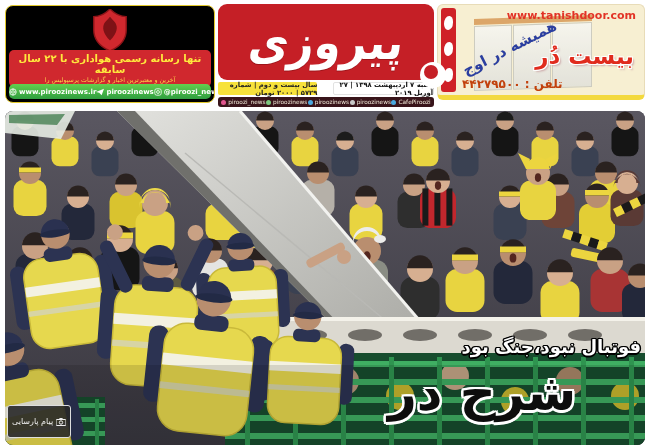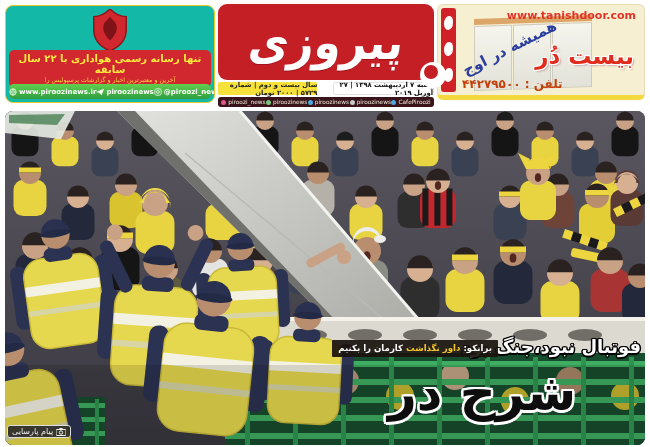--- a/index.html
+++ b/index.html
@@ -1,19 +1,19 @@
 <!DOCTYPE html>
 <html lang="fa"><head>
 <meta charset="utf-8">
 <style>
   html,body{margin:0;padding:0;background:#fff;}
   .page{position:relative;width:650px;height:447px;background:#fff;overflow:hidden;
         font-family:"DejaVu Sans",sans-serif;}
   
-  .fan-banner{position:absolute;left:5px;top:5px;width:210px;height:98px;background:#14b8a6;
+  .fan-banner{position:absolute;left:5px;top:5px;width:210px;height:98px;background:#000000;
               border:1px solid #e3c92b;border-radius:8px;box-sizing:border-box;overflow:hidden;}
   .crest{position:absolute;left:50%;top:3px;transform:translateX(-50%);}
   .fb-red{position:absolute;left:3px;right:3px;top:44px;height:37px;background:#d0282e;
           border-radius:5px;text-align:center;color:#ffe93d;}
   .fb-head{font-size:10px;font-weight:bold;margin-top:3px;direction:rtl;}
   .fb-sub{font-size:6.3px;color:#ffcf4a;direction:rtl;line-height:1.35;margin-top:1px;}
   .fb-green{position:absolute;left:3px;right:3px;bottom:3px;height:15px;border-radius:5px;
             background:linear-gradient(#63cf4e,#2f9e3f);display:flex;align-items:center;
             justify-content:space-around;color:#fff;font-size:7px;font-weight:bold;}
   .fb-item{display:flex;align-items:flex-start;gap:2px;}
@@ -63,21 +63,21 @@
           text-shadow:1.5px 0 0 #000,-1.5px 0 0 #000,0 1.5px 0 #000,0 -1.5px 0 #000,
                       1px 1px 0 #000,-1px -1px 0 #000,1px -1px 0 #000,-1px 1px 0 #000;}
   .quote-box{position:absolute;right:147px;top:229px;background:rgba(26,19,14,.93);color:#fff;
              font-size:8.6px;font-weight:bold;padding:3px 6px 4px;direction:rtl;border-radius:1px;}
   .quote-box .hl{color:#f5c728;}
   .headline{position:absolute;right:2px;top:250px;width:322px;text-align:center;font-size:50px;
             font-weight:800;color:#0d0d0d;direction:rtl;line-height:1.3;
             text-shadow:2.5px 0 0 #fff,-2.5px 0 0 #fff,0 2.5px 0 #fff,0 -2.5px 0 #fff,
                         2px 2px 0 #fff,-2px -2px 0 #fff,2px -2px 0 #fff,-2px 2px 0 #fff;}
   .credit{position:absolute;left:2px;bottom:7px;display:flex;align-items:center;gap:3px;
-          background:rgba(40,40,40,.9);border:1px solid #ddd;border-radius:3px;padding:1px 4px;
+          background:rgba(40,40,40,.9);border:1px solid #ddd;border-radius:3px;padding:11px 4px;
           color:#eee;font-size:8px;direction:rtl;text-align:center;}
 </style>
 </head>
 <body>
 
 <div class="page">
 
   <div class="fan-banner">
     <svg class="crest" width="36" height="42" viewBox="0 0 34 44">
       <path d="M17,0 C23,6 29,8 34,8 L34,22 C34,34 26,40 17,44 C8,40 0,34 0,22 L0,8 C5,8 11,6 17,0 Z" fill="#d0282e" stroke="#8e1418" stroke-width="1.5"></path>
@@ -555,25 +555,20 @@
           <rect x="-26.5" y="292.5" width="85" height="11.25" fill="#f4f4f2" opacity="0.9"></rect>
           <rect x="-26.5" y="320" width="85" height="6.25" fill="#cfd3d6" opacity="0.65"></rect>
           <rect x="-0.25" y="252.5" width="32.5" height="15" rx="6.25" fill="#2c3352"></rect>
           <circle cx="16" cy="237.5" r="16.25" fill="#b98e6f"></circle>
           <path d="M-0.25,236.25 a16.25,16.25 0 0 1 32.5,0 z" fill="#2a3150"></path>
           <ellipse cx="16" cy="236.25" rx="17.5" ry="4.25" fill="#222a45"></ellipse>
         </g>
         <rect x="0" y="254" width="640" height="80" fill="#000" opacity="0.12"></rect>
       </svg>
     <div class="kicker">فوتبال نبود،جنگ بود</div>
-    <div class="quote-box">
-      <span>برانکو:</span>
-      <span class="hl">داور نگذاشت</span>
-      <span>کارمان را بکنیم</span>
-    </div>
     <div class="headline">شرح در تصویر</div>
     <div class="credit">
       <svg width="10" height="8" viewBox="0 0 10 8">
           <rect x="0" y="1.5" width="10" height="6" rx="1" fill="none" stroke="#eee"></rect>
           <rect x="3.4" y="0" width="3.2" height="2" fill="#eee"></rect>
           <circle cx="5" cy="4.5" r="1.7" fill="none" stroke="#eee"></circle>
         </svg>
       <span>پیام پارسایی</span>
     </div>
   </div>

